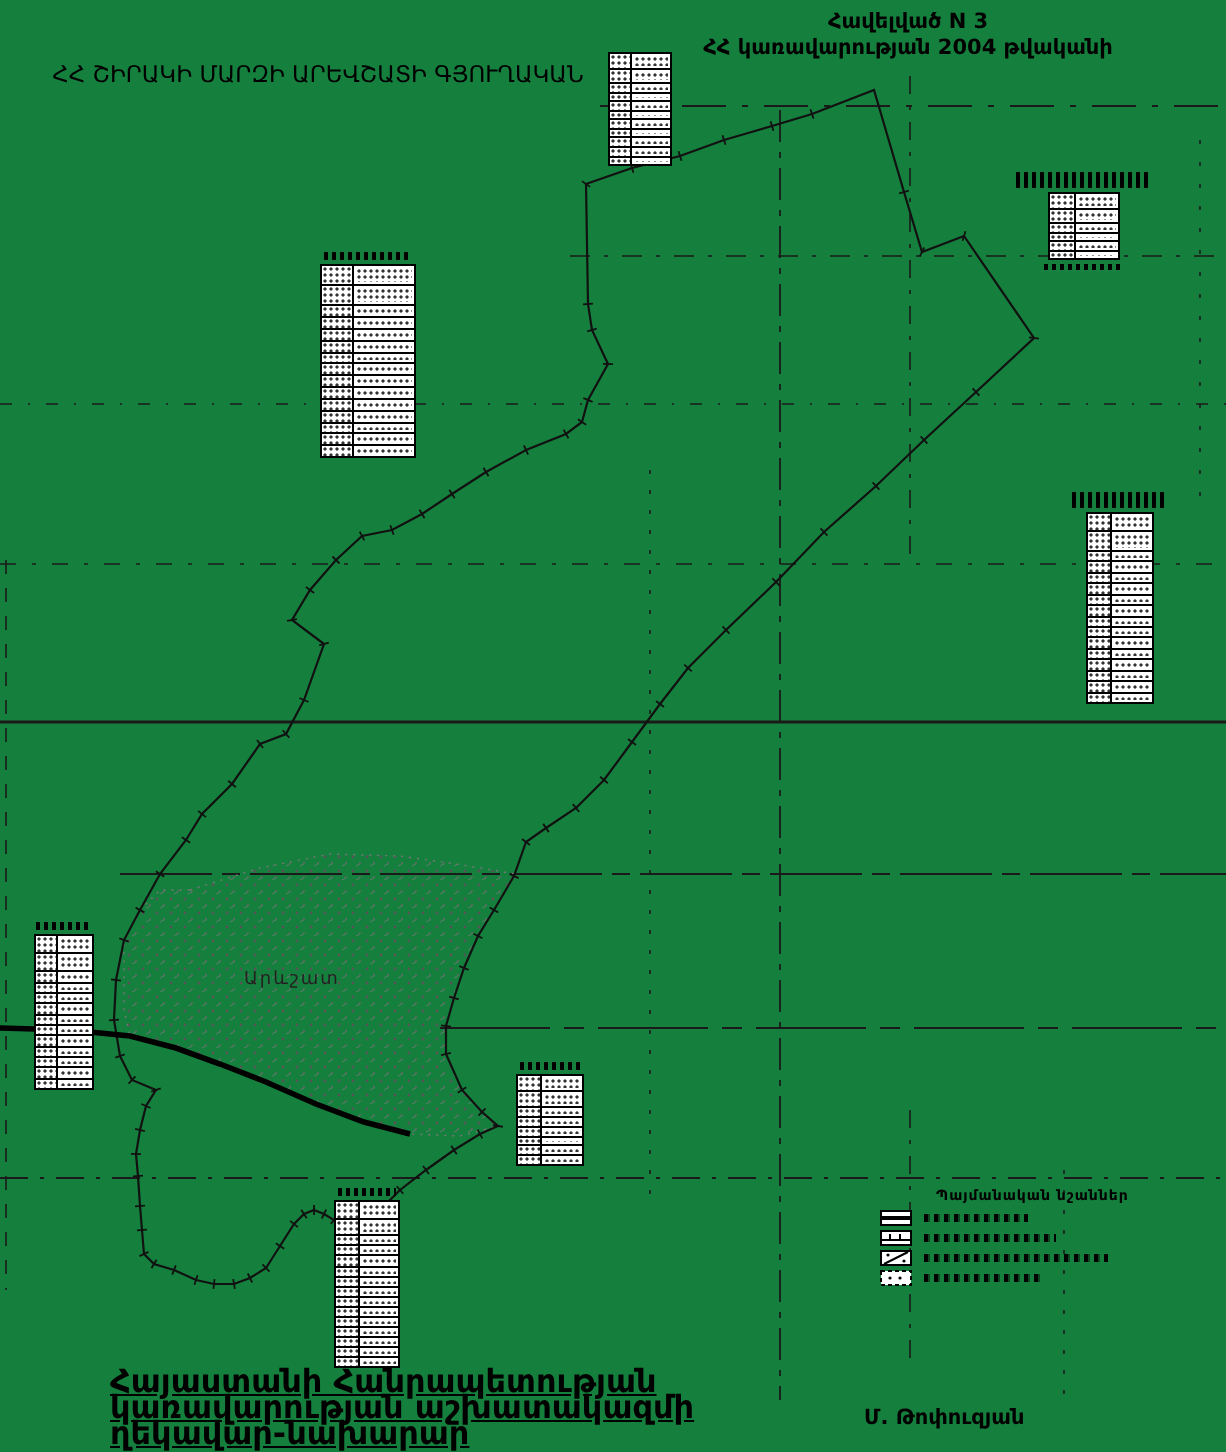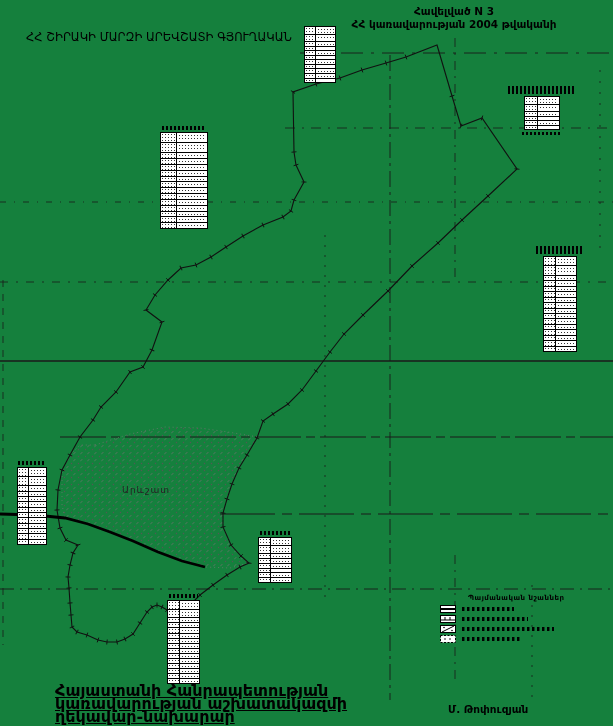--- a/index.html
+++ b/index.html
@@ -6,21 +6,21 @@
   #page{position:relative;width:613px;height:726px;background:#15803d;overflow:hidden;
         font-family:"DejaVu Sans",sans-serif;color:#000;}
   .abs{position:absolute;}
 
   
   .appendix{left:298px;top:5px;width:312px;text-align:center;
             font-weight:bold;font-size:10.5px;line-height:13px;}
   .title{left:8px;top:30px;width:302px;text-align:center;
          font-weight:normal;font-size:11.5px;line-height:14px;}
   .footer{left:55px;top:684px;font-weight:bold;font-size:16px;line-height:13px;text-decoration:underline;}
-  .signature{left:432px;top:703px;font-weight:bold;font-size:10.5px;margin-left:16px;}
+  .signature{left:432px;top:703px;font-weight:bold;font-size:10.5px;}
   .settlement-label{left:122px;top:485px;font-size:9px;color:#222;letter-spacing:1px;}
 
   
   .twrap{position:absolute;}
   .tcap{height:4px;margin:0 auto 2px auto;
         background:repeating-linear-gradient(90deg,#000 0 2px,transparent 2px 4px);}
   .tcap.two{height:8px;}
   .tfoot{height:3px;margin:2px auto 0 auto;
          background:repeating-linear-gradient(90deg,#000 0 2px,transparent 2px 4px);}
   .scan-table{display:flex;flex-direction:column;border:1px solid #000;background:#fff;}

